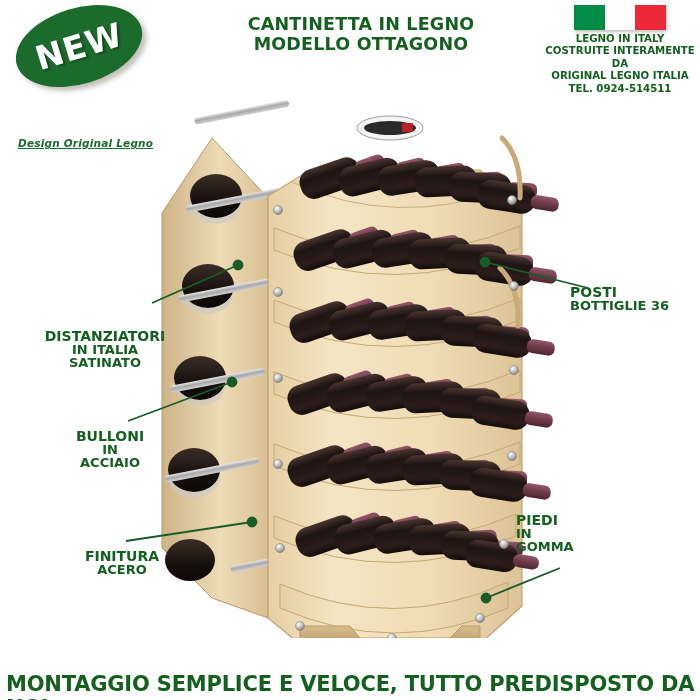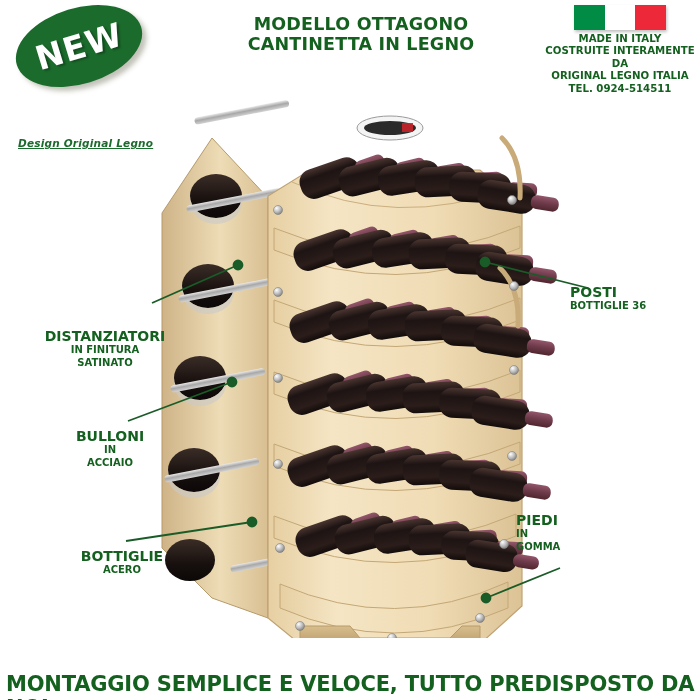--- a/index.html
+++ b/index.html
@@ -45,21 +45,21 @@
   #italy-flag i { flex:1; display:block; }
   #made-in-text {
     margin-top:3px; text-align:center; color:#14601f;
     font-weight:bold; font-size:10.2px; line-height:12.4px;
     font-family:"DejaVu Sans", sans-serif;
   }
 
   
   .callout { position:absolute; color:#14601f; font-family:"DejaVu Sans", sans-serif; }
   .callout .ttl { font-weight:bold; font-size:14px; line-height:16px; }
-  .callout .sub { font-weight:bold; font-size:10px; line-height:12.5px; }
+  .callout .sub { font-weight:bold; font-size:13px; line-height:12.5px; }
   .callout.c-left  { text-align:center; }
   .callout.c-right { text-align:left; }
 
   #callout-distanziatori { left:30px;  top:328px; width:150px; }
   #callout-bulloni       { left:50px;  top:428px; width:120px; }
   #callout-finitura      { left:62px;  top:548px; width:120px; }
   #callout-posti         { left:570px; top:284px; width:110px; }
   #callout-piedi         { left:516px; top:512px; width:90px; }
 
   
@@ -391,53 +391,53 @@
     </g>
   </svg>
 
   <div id="new-badge">
     <div class="oval"></div>
     <div class="newtxt">NEW</div>
   </div>
   <div id="design-tag">Design Original Legno</div>
 
   <div id="main-title">
+    <div>CANTINETTA IN LEGNO</div>
     <div>MODELLO OTTAGONO</div>
-    <div>CANTINETTA IN LEGNO</div>
   </div>
 
   <div id="flag-block">
     <div id="italy-flag">
       <i style="background:#008c45"></i>
         <i style="background:#ffffff"></i>
         <i style="background:#ed2939"></i>
     </div>
     <div id="made-in-text">
-      <div>MADE IN ITALY</div>
+      <div>LEGNO IN ITALY</div>
       <div>COSTRUITE INTERAMENTE</div>
       <div>DA</div>
       <div>ORIGINAL LEGNO ITALIA</div>
       <div>TEL. 0924-514511</div>
     </div>
   </div>
 
   <div class="callout c-left" id="callout-distanziatori">
     <div class="ttl">DISTANZIATORI</div>
-    <div class="sub">IN FINITURA</div>
+    <div class="sub">IN ITALIA</div>
     <div class="sub">SATINATO</div>
   </div>
 
   <div class="callout c-left" id="callout-bulloni">
     <div class="ttl">BULLONI</div>
     <div class="sub">IN</div>
     <div class="sub">ACCIAIO</div>
   </div>
 
   <div class="callout c-left" id="callout-finitura">
-    <div class="ttl">BOTTIGLIE</div>
+    <div class="ttl">FINITURA</div>
     <div class="sub">ACERO</div>
   </div>
 
   <div class="callout c-right" id="callout-posti">
     <div class="ttl">POSTI</div>
     <div class="sub">BOTTIGLIE 36</div>
   </div>
 
   <div class="callout c-right" id="callout-piedi">
     <div class="ttl">PIEDI</div>

